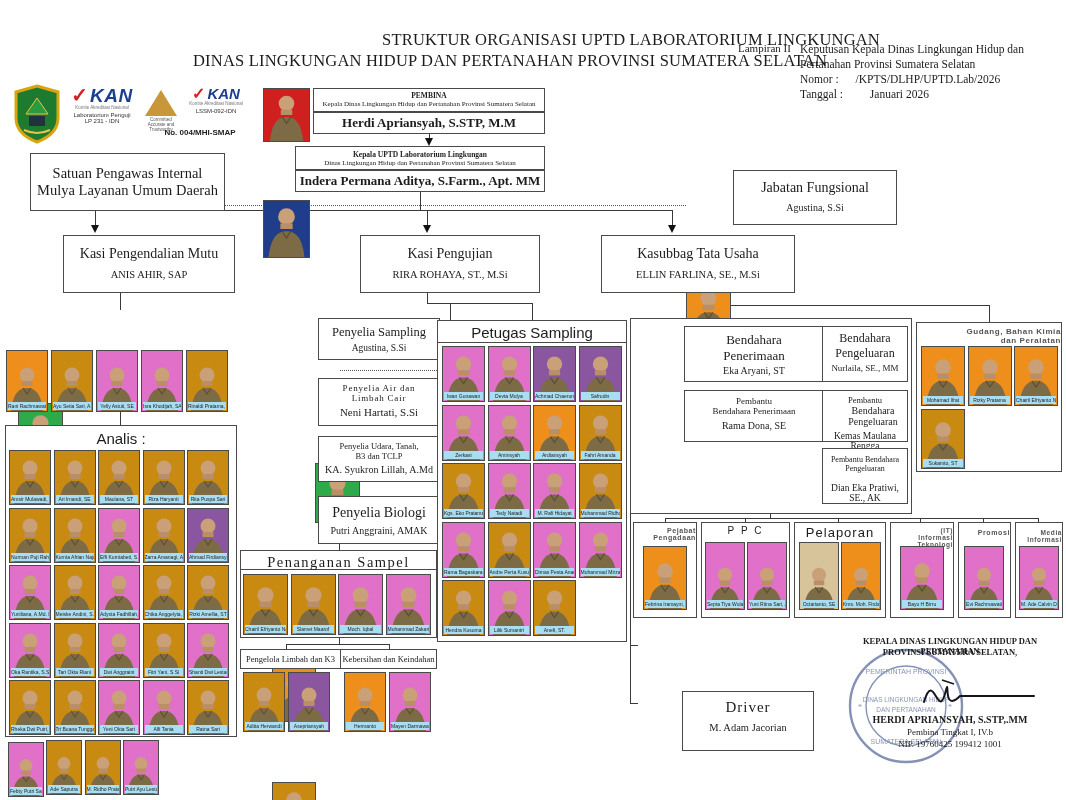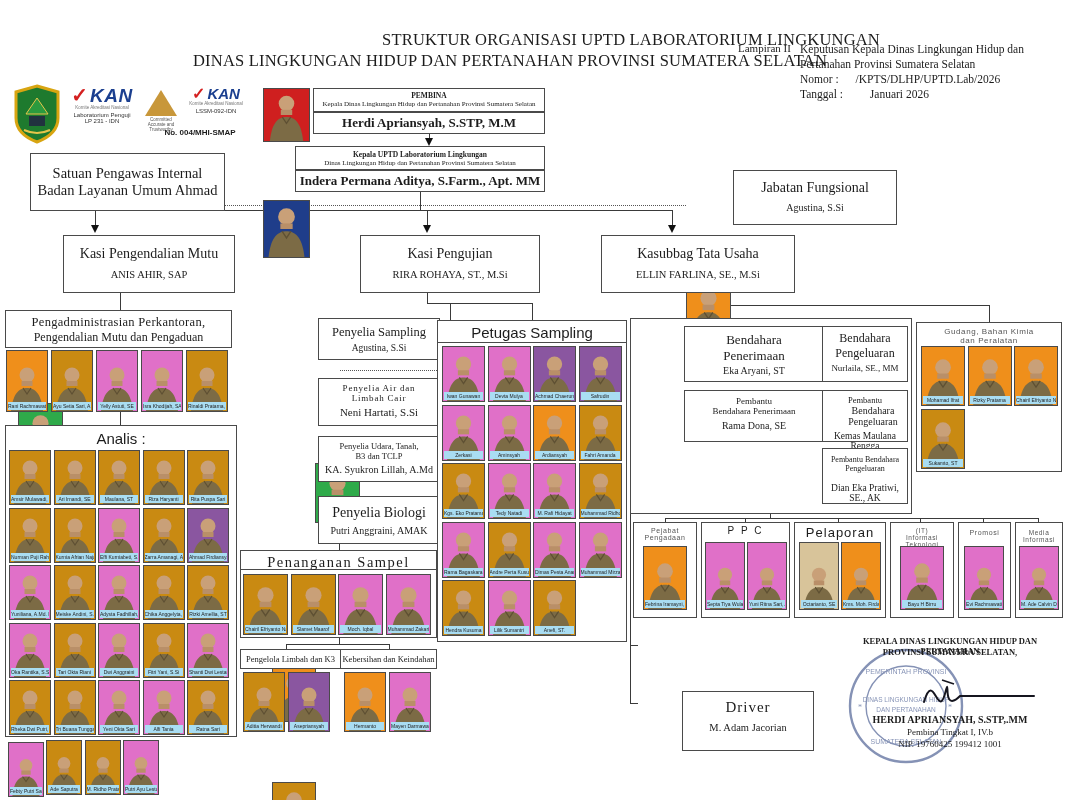--- a/index.html
+++ b/index.html
@@ -13,21 +13,21 @@
   .dotline{position:absolute;border-top:1.6px dotted #555;height:0;}
   .arrow-down{position:absolute;width:0;height:0;border-left:4.5px solid transparent;border-right:4.5px solid transparent;border-top:8px solid #111;}
   .photo{position:relative;border:1px solid #4a4a4a;box-sizing:border-box;overflow:hidden;flex:0 0 auto;}
   .photo svg.sil{position:absolute;left:0;top:0;width:100%;height:100%;}
   .nameplate{position:absolute;left:1px;right:1px;bottom:1px;height:8px;background:#a9ddf2;
              font-family:"Liberation Sans",sans-serif;font-size:5px;line-height:8px;color:#222;
              white-space:nowrap;overflow:hidden;text-align:center;}
   .pgrid{position:absolute;display:flex;flex-wrap:wrap;align-content:flex-start;}
   span:empty{display:none;}
   .t-title{font-size:16.5px;letter-spacing:.2px;}
-  .gray-head{font-family:"Liberation Sans",sans-serif;color:#555;font-weight:normal;letter-spacing:.6px;}
+  .gray-head{font-family:"Liberation Sans",sans-serif;color:#555;font-weight:bold;letter-spacing:.6px;text-align:right;}
 </style>
 </head>
 <body>
 
 <div id="stage">
 
   <div class="abs t-title" style="left:140px;top:30px;width:740px;text-align:right;">STRUKTUR ORGANISASI UPTD LABORATORIUM LINGKUNGAN</div>
   <div class="abs t-title" style="left:140px;top:51px;width:740px;text-align:center;">DINAS LINGKUNGAN HIDUP DAN PERTANAHAN PROVINSI SUMATERA SELATAN</div>
   <div class="abs" style="left:738px;top:42px;font-size:11px;">Lampiran II</div>
 
@@ -154,21 +154,21 @@
   <div class="box ctr" style="left:295px;top:170px;width:250px;height:22px;">
     <div style="font-size:13px;font-weight:bold;">Indera Permana Aditya, S.Farm., Apt. MM</div>
   </div>
   <div class="box" style="left:295px;top:146px;width:250px;height:24px;padding-top:3px;">
     <div style="font-size:7.5px;font-weight:bold;">Kepala UPTD Laboratorium Lingkungan</div>
     <div style="font-size:7px;">Dinas Lingkungan Hidup dan Pertanahan Provinsi Sumatera Selatan</div>
   </div>
 
   <div class="box ctr" style="left:30px;top:153px;width:195px;height:58px;border-width:1.6px;">
     <div style="font-size:14.5px;">Satuan Pengawas Internal</div>
-    <div style="font-size:14.5px;">Badan Layanan Umum Ahmad</div>
+    <div style="font-size:14.5px;">Mulya Layanan Umum Daerah</div>
   </div>
 
   <div class="photo abs" style="left: 686px; top: 168px; width: 45px; height: 58px; background: rgb(239, 143, 27);">
       <svg class="sil" viewBox="0 0 40 50" preserveAspectRatio="xMidYMax meet">
         <circle cx="20" cy="14" r="7.5" fill="#c9a078"></circle>
         <rect x="14.5" y="20" width="11" height="5" fill="#b98f68"></rect>
         <path d="M4 50 C6 31 13 27 20 27 C27 27 34 31 36 50 Z" fill="#7c6b45"></path>
         <path d="M16 27 L20 33 L24 27" fill="none" stroke="#5e5033" stroke-width="1.2"></path>
       </svg>
     </div>
@@ -209,24 +209,20 @@
         <rect x="14.5" y="20" width="11" height="5" fill="#b98f68"></rect>
         <path d="M4 50 C6 31 13 27 20 27 C27 27 34 31 36 50 Z" fill="#7c6b45"></path>
         <path d="M16 27 L20 33 L24 27" fill="none" stroke="#5e5033" stroke-width="1.2"></path>
       </svg>
     </div>
   <div class="box" style="left:601px;top:235px;width:194px;height:58px;padding-top:10px;">
     <div style="font-size:14px;">Kasubbag Tata Usaha</div>
     <div style="font-size:10.5px;margin-top:7px;">ELLIN FARLINA, SE., M.Si</div>
   </div>
 
-  <div class="box" style="left:5px;top:310px;width:227px;height:38px;padding-top:4px;">
-    <div style="font-size:12.5px;letter-spacing:.3px;">Pengadministrasian Perkantoran,</div>
-    <div style="font-size:12px;">Pengendalian Mutu dan Pengaduan</div>
-  </div>
   <div class="pgrid" style="left:6px;top:350px;width:228px;gap:3px;--pw:42px;--ph:62px;">
       <div class="photo" style="background: rgb(239, 143, 27); width: 42px; height: 62px;">
         <svg class="sil" viewBox="0 0 40 50" preserveAspectRatio="xMidYMax meet">
           <circle cx="20" cy="14" r="7.5" fill="#c9a078"></circle>
           <rect x="14.5" y="20" width="11" height="5" fill="#b98f68"></rect>
           <path d="M4 50 C6 31 13 27 20 27 C27 27 34 31 36 50 Z" fill="#7c6b45"></path>
           <path d="M16 27 L20 33 L24 27" fill="none" stroke="#5e5033" stroke-width="1.2"></path>
         </svg>
         <div class="nameplate">Rani Rachmawaty</div>
       </div>

